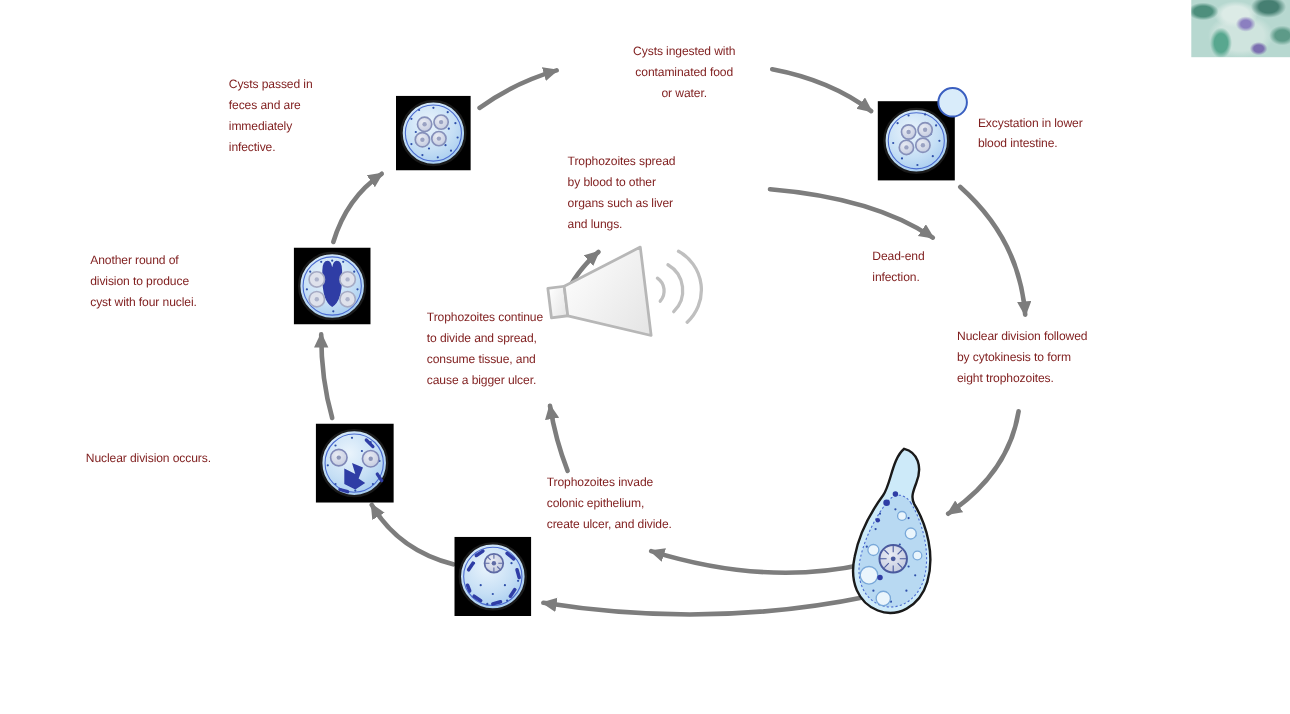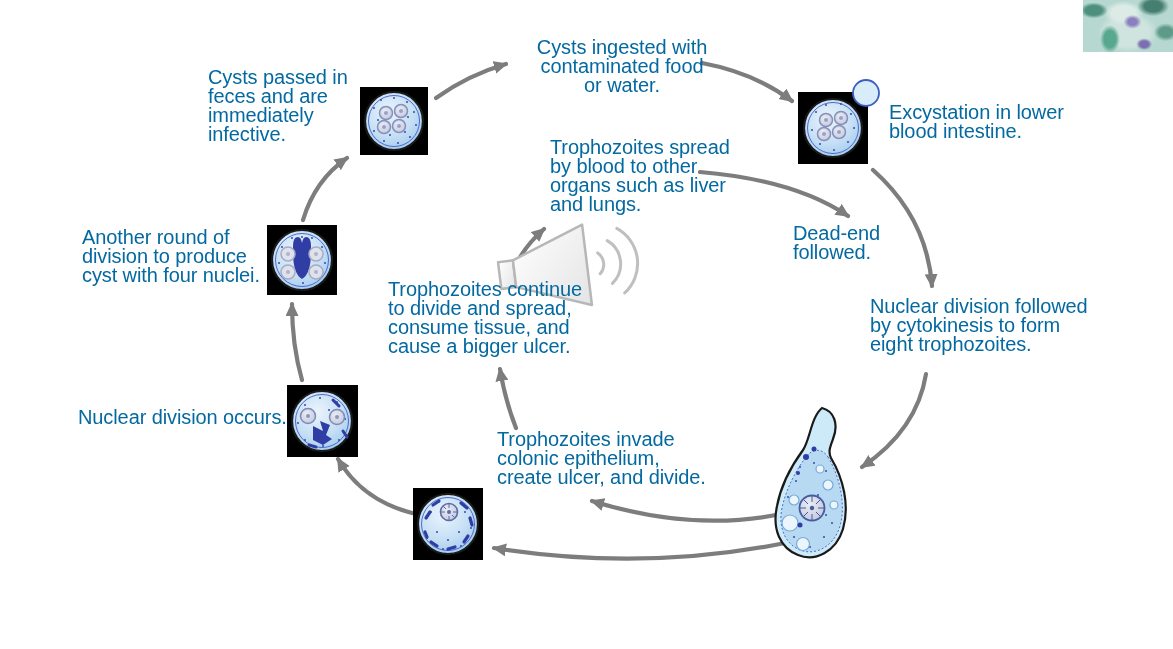--- a/index.html
+++ b/index.html
@@ -1,19 +1,19 @@
 <!DOCTYPE html>
 <html><head>
 <meta charset="utf-8">
 <style>
   html,body{margin:0;padding:0;background:#fff;}
   #stage{position:relative;width:1173px;height:649px;background:#ffffff;overflow:hidden;
          font-family:"Liberation Sans",sans-serif;color:#1a1a1a;}
-  .label{position:absolute;font-size:20px;line-height:19px;letter-spacing:-0.1px;
-         white-space:pre-line;color:#0369a1;}
+  .label{position:absolute;font-size:11px;line-height:19px;letter-spacing:-0.1px;
+         white-space:pre-line;color:#7f1d1d;}
   .label.center{text-align:center;}
   .cell{position:absolute;}
   #arrows{position:absolute;left:0;top:0;}
   #micrograph{position:absolute;right:0;top:0;width:90px;height:52px;
     background-color:#b7d8d0;
     background-image:
       radial-gradient(ellipse 14px 8px at 12% 20%, #4e8f7d 0 60%, rgba(78,143,125,0) 100%),
       radial-gradient(ellipse 10px 14px at 30% 75%, #58a78f 0 60%, rgba(88,167,143,0) 100%),
       radial-gradient(ellipse 16px 10px at 78% 12%, #467f72 0 55%, rgba(70,127,114,0) 100%),
       radial-gradient(ellipse 9px 7px at 55% 42%, #8b7fc0 0 50%, rgba(139,127,192,0) 100%),
@@ -316,27 +316,27 @@
 immediately
 infective.</div>
 
   <div class="label center" style="left:527px;top:38px;width:190px">Cysts ingested with
 contaminated food
 or water.</div>
 
   <div class="label" style="left:889px;top:103px;width:190px">Excystation in lower
 blood intestine.</div>
 
-  <div class="label" style="left:550px;top:138px;width:190px">Trophozoites spread
+  <div class="label" style="left:516px;top:138px;width:190px">Trophozoites spread
 by blood to other
 organs such as liver
 and lungs.</div>
 
   <div class="label" style="left:793px;top:224px;width:120px">Dead-end
-followed.</div>
+infection.</div>
 
   <div class="label" style="left:870px;top:297px;width:230px">Nuclear division followed
 by cytokinesis to form
 eight trophozoites.</div>
 
 
   <div class="label" style="left:497px;top:430px;width:210px">Trophozoites invade
 colonic epithelium,
 create ulcer, and divide.</div>
 

